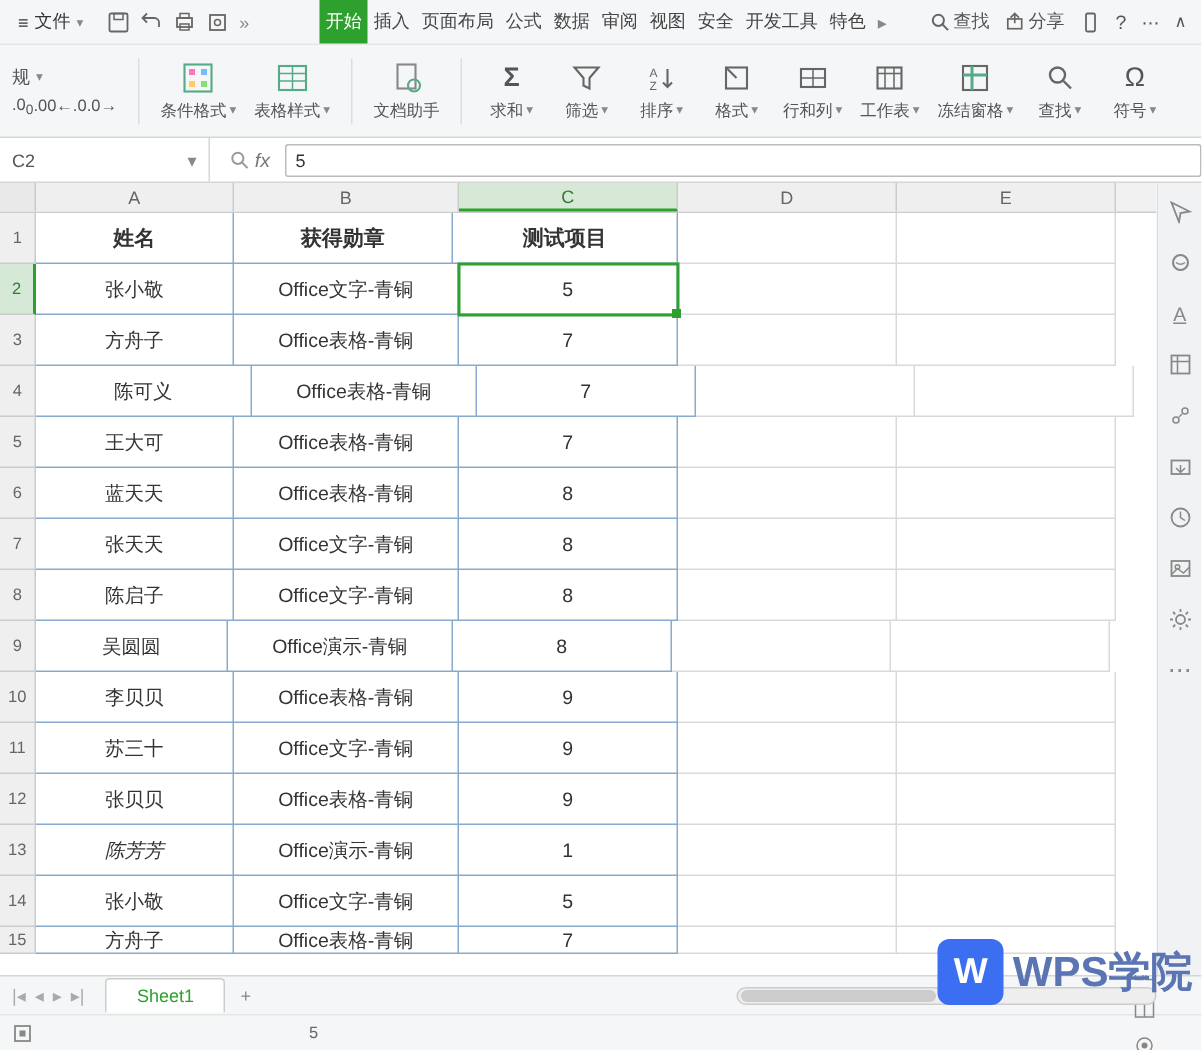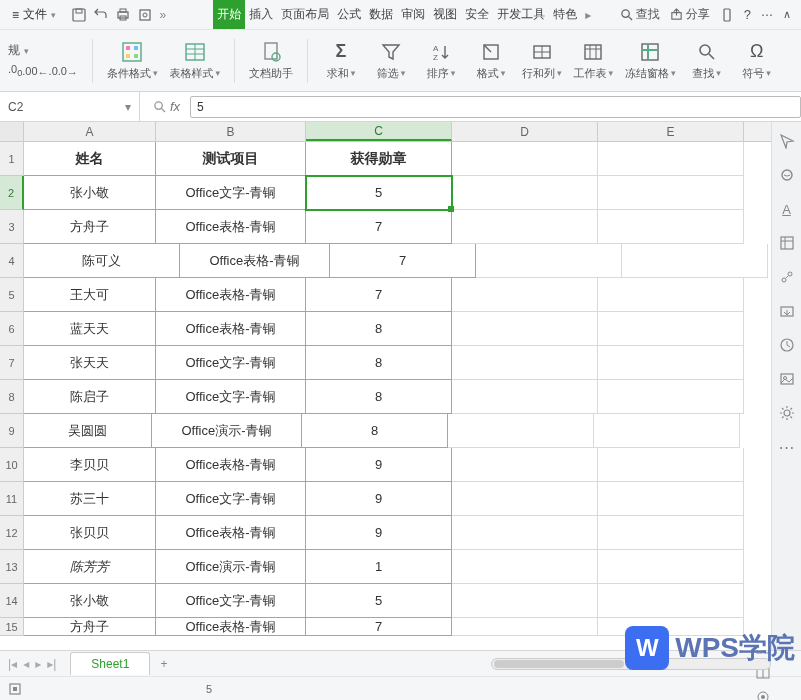--- a/index.html
+++ b/index.html
@@ -341,22 +341,22 @@
       <div class="col-hdr" style="width:132px;">A</div>
       <div class="col-hdr" style="width:150px;">B</div>
       <div class="col-hdr sel" style="width:146px;">C</div>
       <div class="col-hdr" style="width:146px;">D</div>
       <div class="col-hdr" style="width:146px;">E</div>
     </div>
     <div class="rows" id="rows">
           <div class="row">
             <div class="row-hdr">1</div>
             <div class="cell bordered th" style="width: 132px;">姓名</div>
+            <div class="cell bordered th" style="width: 146px;">获得勋章</div>
             <div class="cell bordered th" style="width: 150px;">测试项目</div>
-            <div class="cell bordered th" style="width: 146px;">获得勋章</div>
             <div class="cell" style="width: 146px;"></div>
             <div class="cell" style="width: 146px;"></div>
           </div>
           <div class="row">
             <div class="row-hdr sel">2</div>
             <div class="cell bordered" style="width: 132px;">张小敬</div>
             <div class="cell bordered" style="width: 150px;">Office文字-青铜</div>
             <div class="cell bordered active" style="width: 146px;">5</div>
             <div class="cell" style="width: 146px;"></div>
             <div class="cell" style="width: 146px;"></div>
@@ -364,21 +364,21 @@
           <div class="row">
             <div class="row-hdr">3</div>
             <div class="cell bordered" style="width: 132px;">方舟子</div>
             <div class="cell bordered" style="width: 150px;">Office表格-青铜</div>
             <div class="cell bordered" style="width: 146px;">7</div>
             <div class="cell" style="width: 146px;"></div>
             <div class="cell" style="width: 146px;"></div>
           </div>
           <div class="row">
             <div class="row-hdr">4</div>
-            <div class="cell bordered" style="width: 156px; font-family: Liberation Serif, serif;">陈可义</div>
+            <div class="cell bordered" style="width: 144px; font-family: Liberation Serif, serif;">陈可义</div>
             <div class="cell bordered" style="width: 150px;">Office表格-青铜</div>
             <div class="cell bordered" style="width: 146px;">7</div>
             <div class="cell" style="width: 146px;"></div>
             <div class="cell" style="width: 146px;"></div>
           </div>
           <div class="row">
             <div class="row-hdr">5</div>
             <div class="cell bordered" style="width: 132px;">王大可</div>
             <div class="cell bordered" style="width: 150px;">Office表格-青铜</div>
             <div class="cell bordered" style="width: 146px;">7</div>

